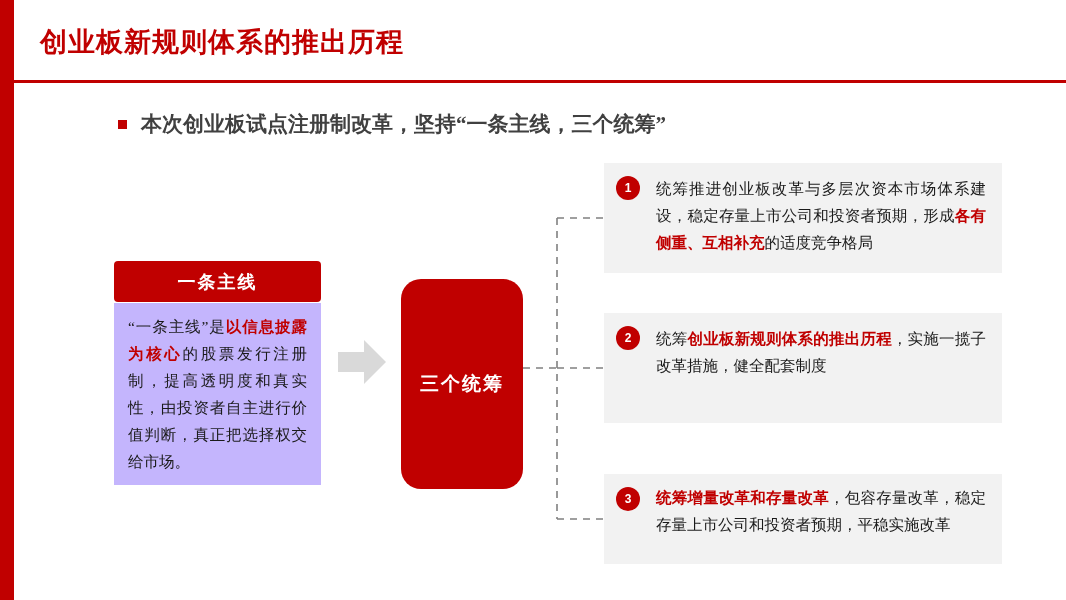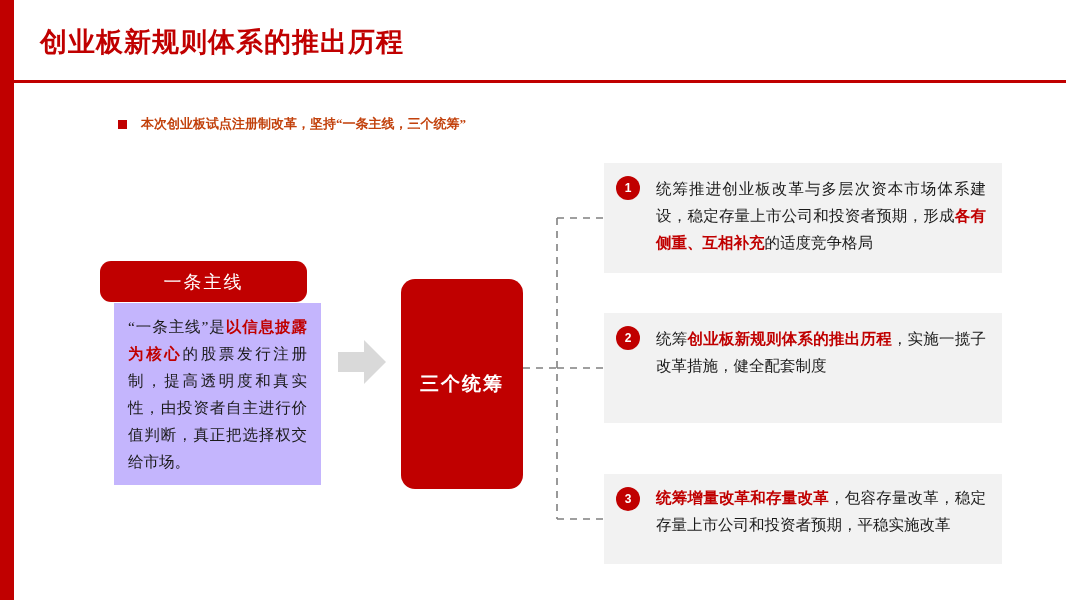--- a/index.html
+++ b/index.html
@@ -60,38 +60,38 @@
   }
   .bullet-square {
     width: 9px;
     height: 9px;
     background: #c00000;
     margin-top: 8px;
     margin-right: 14px;
     flex: none;
   }
   .bullet-text {
-    font-size: 13px;
-    font-weight: bold;
-    color: #c2410c;
+    font-size: 21px;
+    font-weight: bold;
+    color: #404040;
     line-height: 24px;
     white-space: nowrap;
   }
   
   .left-head {
     position: absolute;
-    left: 100px;
+    left: 114px;
     top: 261px;
     width: 207px;
     height: 41px;
     background: #c00000;
-    border-radius: 11px;
+    border-radius: 4px;
     color: #ffffff;
     font-size: 18px;
-    font-weight: normal;
+    font-weight: bold;
     display: flex;
     align-items: center;
     justify-content: center;
     letter-spacing: 2px;
   }
   .left-body {
     position: absolute;
     left: 114px;
     top: 303px;
     width: 207px;
@@ -117,21 +117,21 @@
     height: 48px;
   }
   
   .center-box {
     position: absolute;
     left: 401px;
     top: 279px;
     width: 122px;
     height: 210px;
     background: #c00000;
-    border-radius: 14px;
+    border-radius: 20px;
     color: #ffffff;
     font-size: 19px;
     font-weight: bold;
     display: flex;
     align-items: center;
     justify-content: center;
     letter-spacing: 2px;
   }
   
   .connectors {

